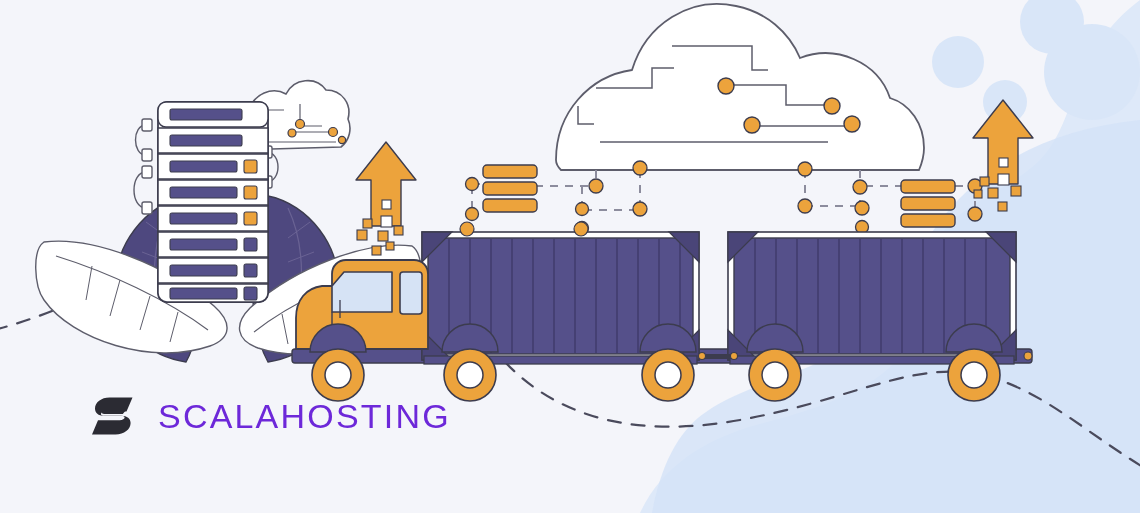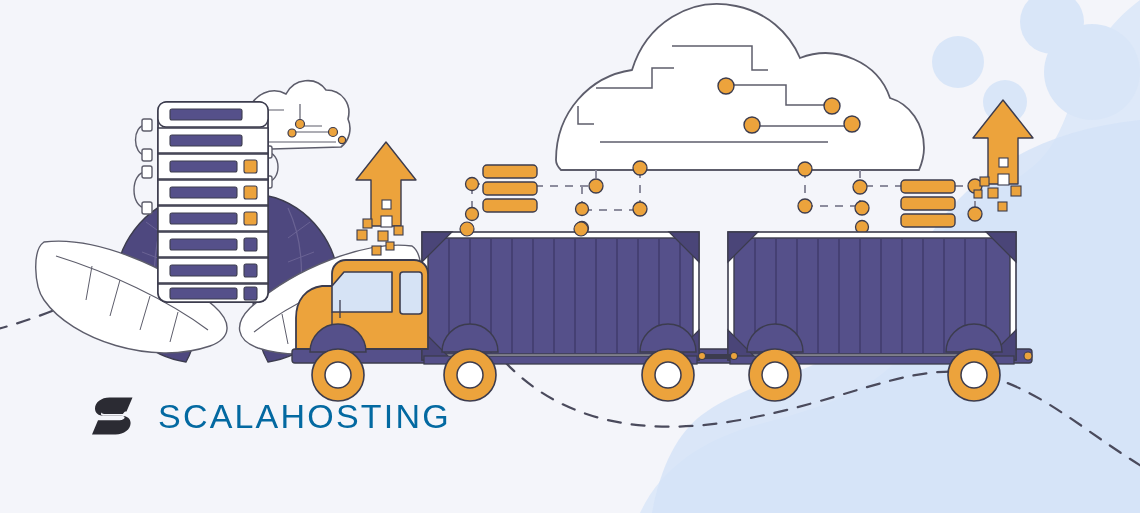--- a/index.html
+++ b/index.html
@@ -13,21 +13,21 @@
   #art{position:absolute;left:0;top:0;width:1140px;height:513px;}
   #brand{
     position:absolute;left:88px;top:388px;
     display:flex;align-items:center;gap:14px;
     pointer-events:none;
   }
   #brand .wordmark{
     font-family:"Liberation Sans", sans-serif;
     font-size:34px;
     letter-spacing:2.2px;
-    color:#0369a1;
+    color:#6d28d9;
     font-weight:400;
     line-height:1;
     white-space:nowrap;
   }
 </style>
 </head>
 <body>
 
 <div id="stage">
 

